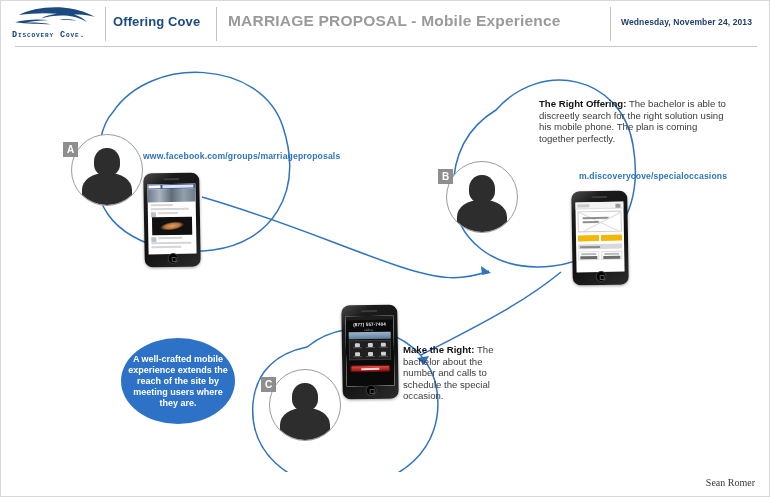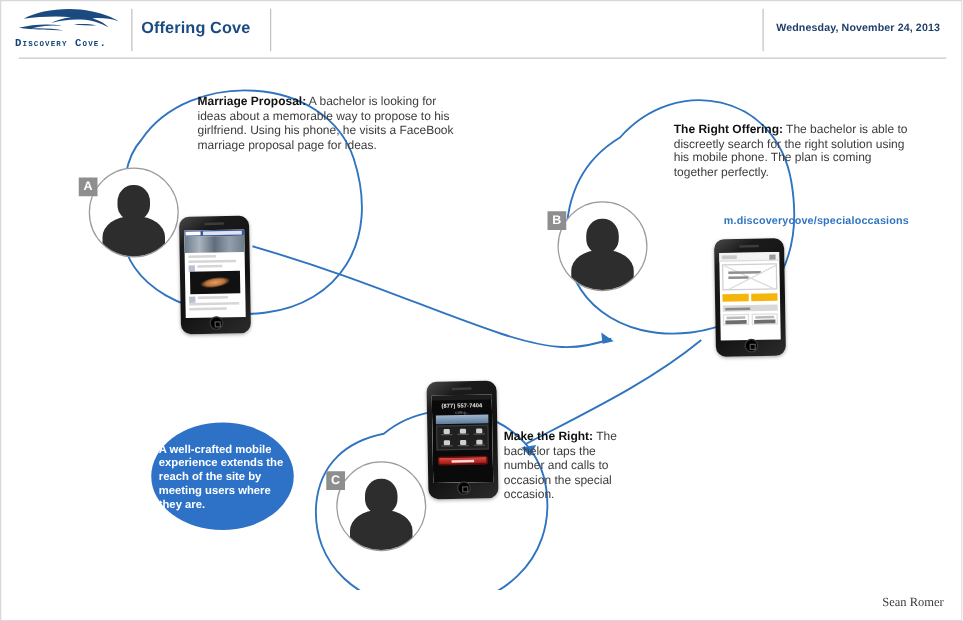--- a/index.html
+++ b/index.html
@@ -164,21 +164,21 @@
   #callout {
     position: absolute;
     left: 120px; top: 291px;
     width: 114px; height: 86px;
     border-radius: 50%;
     background: #2e72c7;
     color: #ffffff;
     font-size: 9px;
     font-weight: bold;
     line-height: 11px;
-    text-align: left;
+    text-align: center;
     display: flex;
     align-items: center;
     justify-content: center;
     padding: 0 6px;
     box-sizing: border-box;
   }
 
   
   .phone {
     position: absolute;
@@ -290,20 +290,21 @@
         <path d="M4 16.2 C14 13.6, 27 12.8, 38 14.3 C30 14.2, 21 15.1, 14 16.7 C24 16.4, 33 17, 40 18.3 C29 17.7, 15 18, 4 16.2 Z" fill="#1b4a80"></path>
         <path d="M48 13.6 C54 12.9, 61 13.2, 66 14.4 C60 14.3, 53 14.4, 48 13.6 Z" fill="#1b4a80"></path>
       </svg>
       <div id="logo-wordmark">Discovery Cove.</div>
     </div>
 
     <div class="hdr-div" style="left:104px;"></div>
     <div id="brand-name">Offering Cove</div>
 
     <div class="hdr-div" style="left:215px;"></div>
+    <div id="doc-title">MARRIAGE PROPOSAL - Mobile Experience</div>
 
     <div class="hdr-div" style="left:609px;"></div>
     <div id="doc-date">Wednesday, November 24, 2013</div>
 
     <div id="header-rule"></div>
   </div>
 
   <div id="diagram">
 
     <svg id="arcs" viewBox="0 0 770 425">
@@ -328,24 +329,22 @@
     </svg>
 
     <div class="avatar-wrap" style="left:70px; top:87px;">
       <div class="avatar-circle">
         <div class="avatar-head"></div>
         <div class="avatar-body"></div>
       </div>
       <div class="avatar-badge">A</div>
     </div>
 
-    <div class="story" style="left:157px; top:29px; width:205px;">
-      <b>Marriage Proposal:</b><span> A bachelor is looking for ideas about a memorable way to propose to his girlfriend. Using his phone, he visits a FaceBook marriage proposal page for ideas.</span>
-    </div>
-
+
+    <div class="url" style="left:142px; top:104px;">www.facebook.com/groups/marriageproposals</div>
 
     <div class="phone" style="left:143px; top:126px; transform: rotate(-1deg);">
       <div class="speaker"></div>
       <div class="screen">
         <div class="fb-topbar">
           <div class="fb-logo"></div>
           <div class="fb-search"></div>
         </div>
         <div class="fb-cover"></div>
         <div class="fb-line" style="left:3px; top:20px; width:22px;"></div>
@@ -409,21 +408,21 @@
 
     <div class="avatar-wrap" style="left:268px; top:322px;">
       <div class="avatar-circle">
         <div class="avatar-head"></div>
         <div class="avatar-body"></div>
       </div>
       <div class="avatar-badge">C</div>
     </div>
 
     <div class="story" style="left:402px; top:297px; width:92px;">
-      <b>Make the Right:</b><span> The bachelor taps the number and calls to occasion the special occasion.</span>
+      <b>Make the Right:</b><span> The bachelor about the number and calls to schedule the special occasion.</span>
     </div>
 
     <div class="phone" style="left:341px; top:258px; transform: rotate(-1deg);">
       <div class="speaker"></div>
       <div class="screen">
         <div class="cl-bg"></div>
         <div class="cl-status"></div>
         <div class="cl-num">(877) 557-7404</div>
         <div class="cl-sub">calling...</div>
         <div class="cl-photo"></div>

